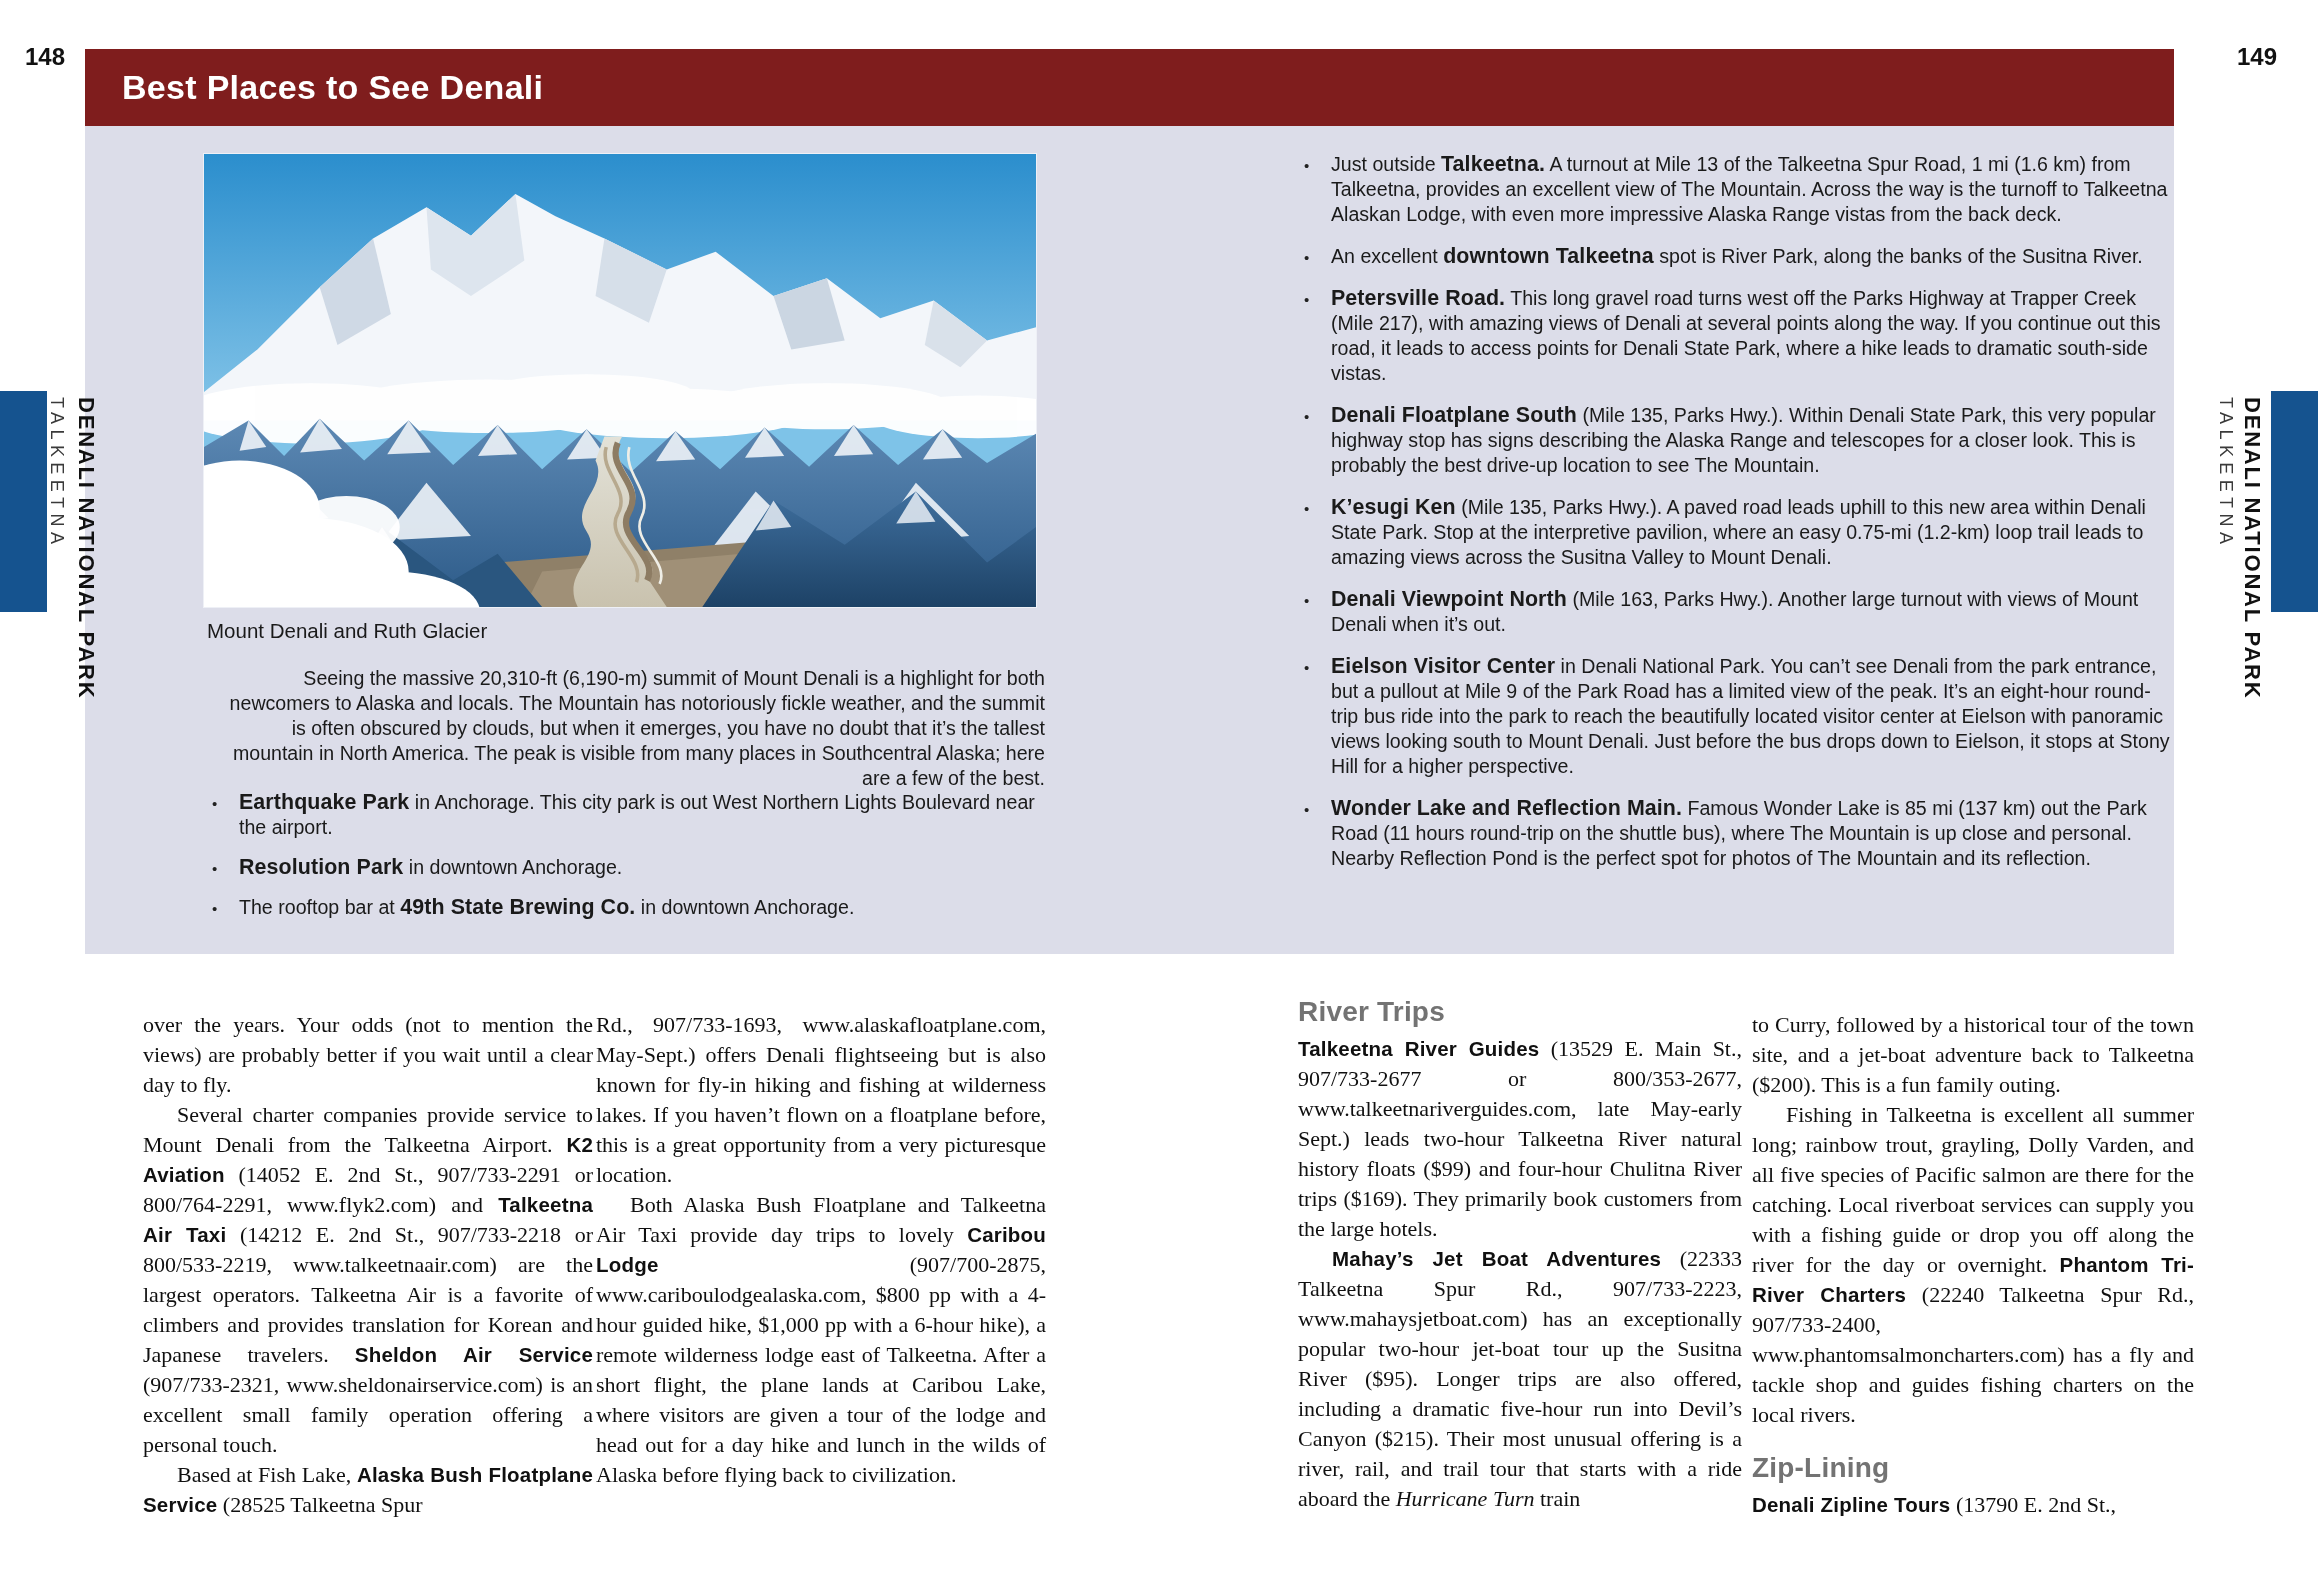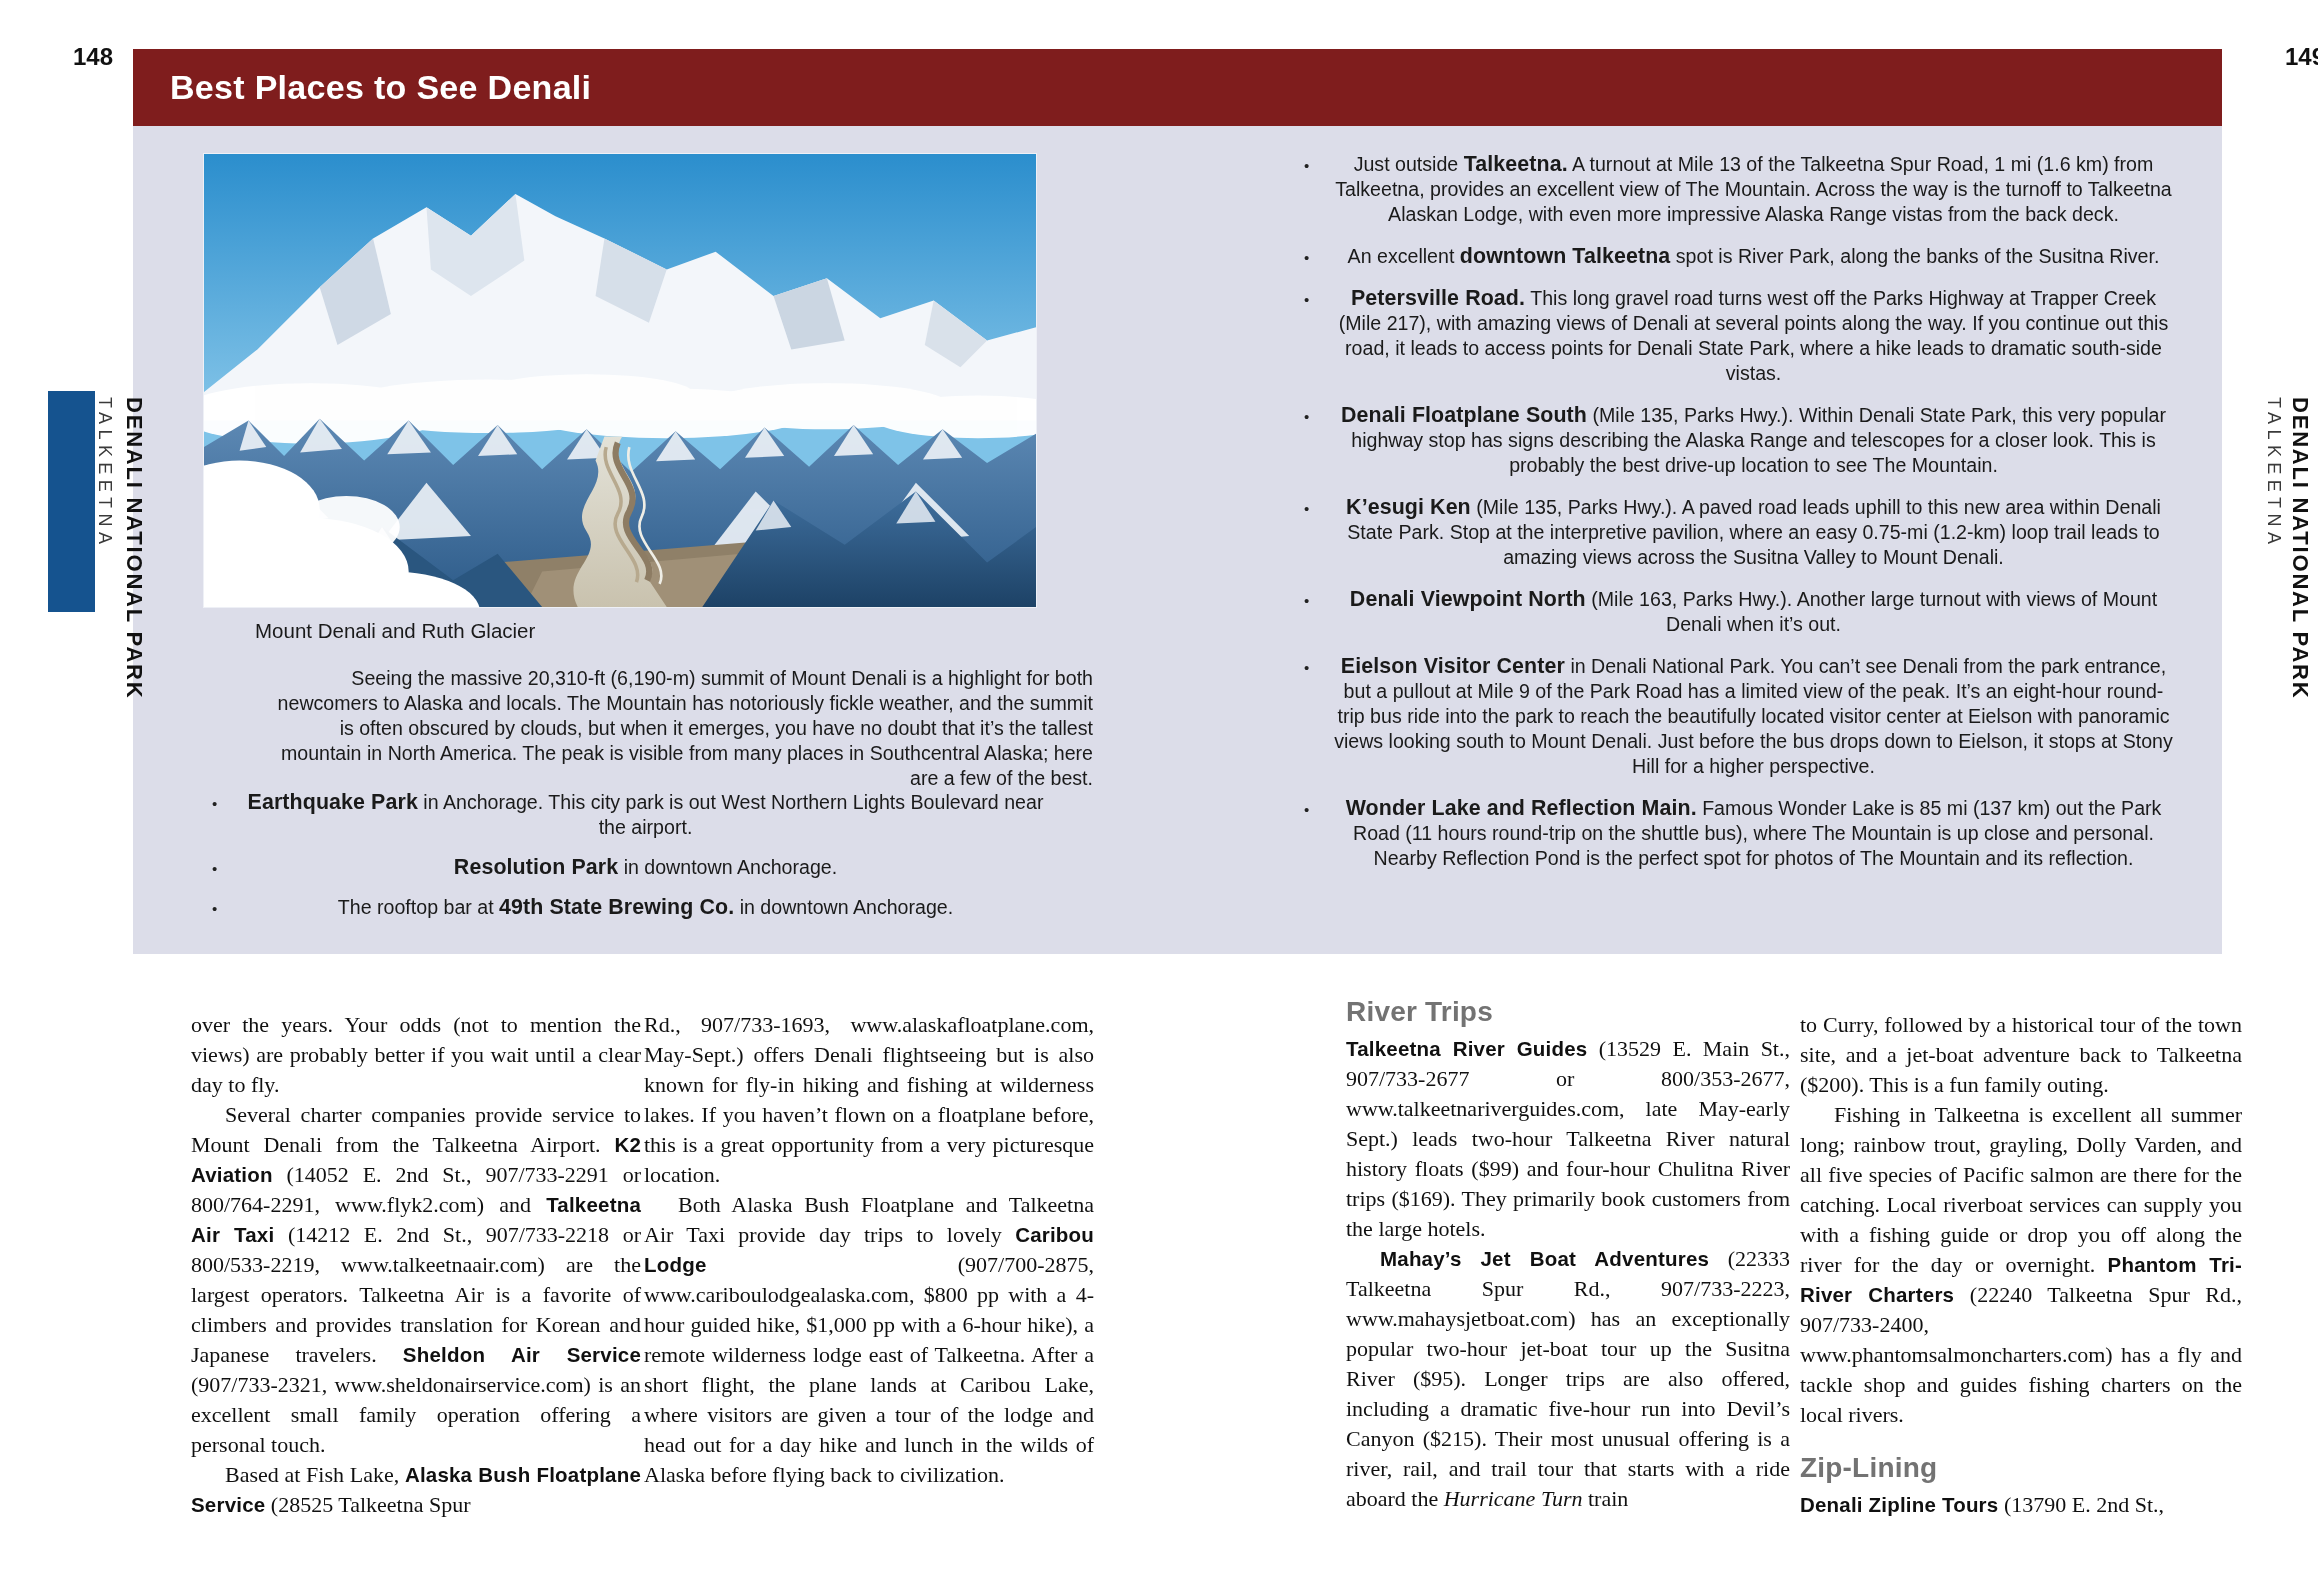--- a/index.html
+++ b/index.html
@@ -1,21 +1,21 @@
 <!DOCTYPE html>
 <html style="font-size:14.3px"><head>
 <meta charset="utf-8">
 <style>
   html,body{margin:0;padding:0;}
   body{
     width:2319px;height:1581px;position:relative;background:#ffffff;
     font-family:"Liberation Sans",sans-serif;color:#111;overflow:hidden;
     -webkit-font-smoothing:antialiased;
   }
-  .abs{position:absolute;margin-left:48px;}
+  .abs{position:absolute;}
 
   
   .pagenum{font-weight:700;font-size:24px;color:#111;}
   #pn-left{left:25px;top:43px;}
   #pn-right{left:2237px;top:43px;}
 
   
   .header-bar{left:85px;top:49px;width:2089px;height:77px;background:#7f1d1d;}
   .header-title{
     color:#ffffff;font-weight:700;font-size:34px;letter-spacing:0.3px;
@@ -27,21 +27,21 @@
 
   
   .photo{left:203px;top:153px;width:834px;height:455px;border:1.8px solid #eef0f6;box-sizing:border-box;background:#7ec3e8;}
   .photo svg{display:block;width:100%;height:100%;}
   .caption{left:207px;top:619px;font-size:20.5px;color:#1a1a1a;}
 
   
   .boxtext{font-size:19.6px;line-height:25px;color:#1a1a1a;}
   .intro{left:214px;top:666px;width:831px;text-align:right;}
   .bullets{list-style:none;margin:0;padding:0;}
-  .bullets li{position:relative;margin:0 0 15px 0;text-align:center;}
+  .bullets li{position:relative;margin:0 0 15px 0;}
   .bullets li::before{content:"•";position:absolute;left:-27px;top:0.9px;font-size:15px;color:#222;}
   #left-bullets{left:239px;top:790px;width:813px;}
   #right-bullets{left:1331px;top:152px;width:845px;}
   #right-bullets li{margin-bottom:17px;}
   .boxtext .rb{font-weight:700;font-size:21.4px;letter-spacing:0.1px;}
 
   
   .col{font-family:"Liberation Serif",serif;font-size:22px;line-height:30px;
        text-align:justify;color:#101010;}
   .col p{margin:0;}

